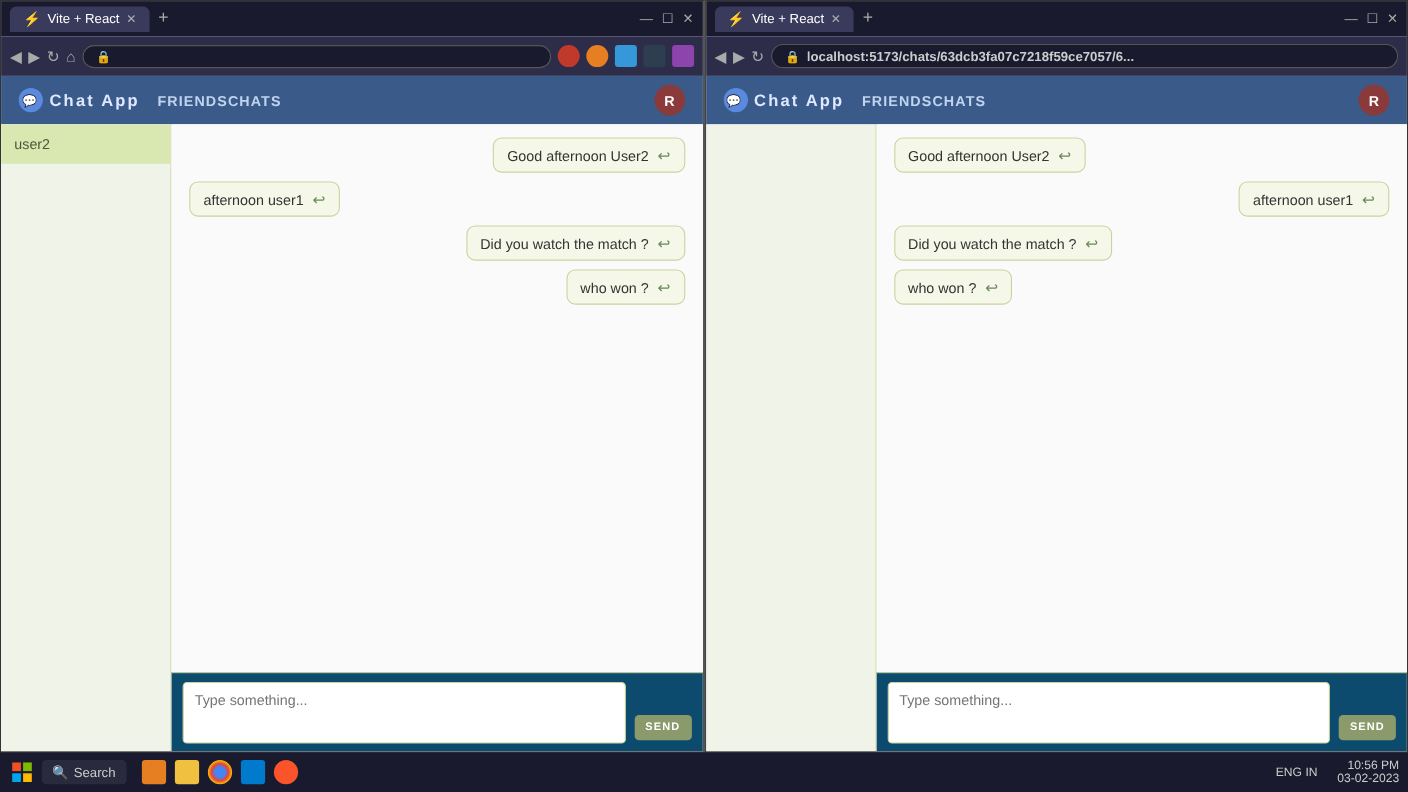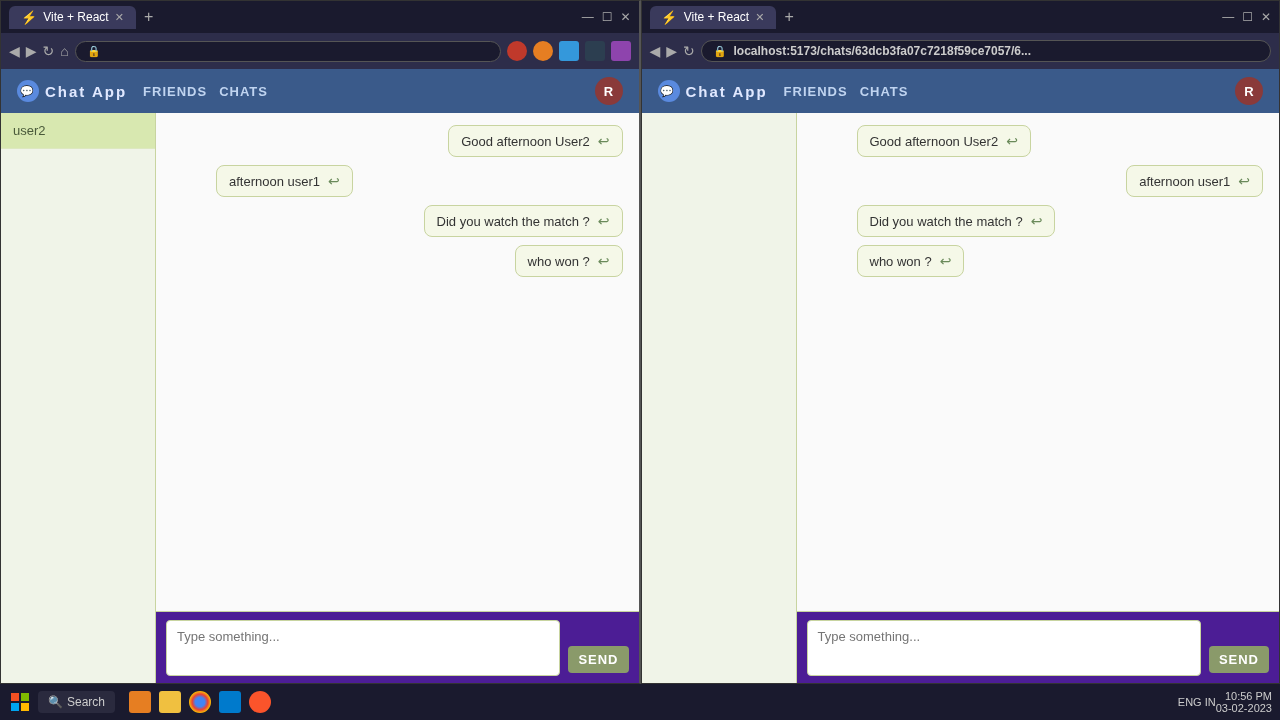--- a/index.html
+++ b/index.html
@@ -4,21 +4,21 @@
   <style>
     * { margin: 0; padding: 0; box-sizing: border-box; }
     body { width: 1280px; height: 720px; overflow: hidden; font-family: 'Segoe UI', Arial, sans-serif; background: #1e1e1e; display: flex; flex-direction: column; }
 
     
     .taskbar { height: 40px; background: #1a1a2e; display: flex; align-items: center; justify-content: space-between; padding: 0 8px; flex-shrink: 0; }
     .taskbar-left { display: flex; align-items: center; gap: 6px; }
     .taskbar-search { display: flex; align-items: center; gap: 4px; background: #2a2a3e; border-radius: 4px; padding: 4px 10px; color: #ccc; font-size: 12px; }
     .taskbar-apps { display: flex; align-items: center; gap: 8px; margin-left: 8px; }
     .taskbar-app { width: 24px; height: 24px; background: #555; border-radius: 3px; display: flex; align-items: center; justify-content: center; }
-    .taskbar-right { display: flex; align-items: center; gap: 0; color: #ccc; font-size: 11px; }
+    .taskbar-right { display: flex; align-items: center; gap: 18px; color: #ccc; font-size: 11px; }
     .taskbar-time { display: flex; flex-direction: column; align-items: flex-end; font-size: 11px; color: #ccc; }
 
     
     .browsers { display: flex; flex: 1; overflow: hidden; }
 
     
     .browser { display: flex; flex-direction: column; flex: 1; background: #fff; border: 1px solid #333; }
     .browser-left { border-right: 2px solid #555; }
 
     
@@ -34,47 +34,47 @@
     .browser-toolbar { background: #2d2d4a; display: flex; align-items: center; padding: 4px 8px; gap: 6px; height: 36px; }
     .nav-btn { color: #aaa; font-size: 14px; cursor: pointer; background: none; border: none; }
     .address-bar { flex: 1; background: #1a1a2e; border: 1px solid #555; border-radius: 16px; padding: 3px 12px; color: #ccc; font-size: 12px; display: flex; align-items: center; gap: 6px; }
     .toolbar-icons { display: flex; gap: 6px; }
     .toolbar-icon { width: 20px; height: 20px; background: #555; border-radius: 3px; }
 
     
     .app-header { background: #3a5a8a; display: flex; align-items: center; padding: 0 16px; height: 44px; gap: 16px; }
     .app-logo { display: flex; align-items: center; gap: 6px; color: #e0e8ff; font-size: 15px; font-weight: bold; letter-spacing: 2px; }
     .app-logo-icon { width: 22px; height: 22px; background: #5a8adf; border-radius: 50%; display: flex; align-items: center; justify-content: center; color: #fff; font-size: 11px; }
-    .nav-links { display: flex; gap: 12px; }
+    .nav-links { display: flex; gap: 0; }
     .nav-link { color: #c0d4f0; font-size: 13px; font-weight: 600; cursor: pointer; letter-spacing: 1px; }
     .user-avatar { margin-left: auto; width: 28px; height: 28px; background: #8a3a3a; border-radius: 50%; display: flex; align-items: center; justify-content: center; color: #fff; font-size: 13px; font-weight: bold; }
 
     
     .chat-layout { display: flex; flex: 1; overflow: hidden; }
     .sidebar { width: 155px; background: #f0f4e8; border-right: 1px solid #c8d4a0; overflow-y: auto; }
     .sidebar-item { padding: 10px 12px; font-size: 13px; color: #4a5a3a; cursor: pointer; border-bottom: 1px solid #dde8c0; }
     .sidebar-item.active { background: #d8e8b0; }
 
     
     .chat-area { flex: 1; display: flex; flex-direction: column; background: #fff; position: relative; }
     .messages { flex: 1; padding: 12px 16px; overflow-y: auto; display: flex; flex-direction: column; gap: 8px; background: #fafafa; }
 
     
     .msg-row { display: flex; }
     .msg-row.right { justify-content: flex-end; }
     .msg-row.left { justify-content: flex-start; }
-    .bubble { padding: 7px 12px; border-radius: 8px; font-size: 13px; position: relative; display: flex; align-items: center; gap: 8px; max-width: 70%; border: 1px solid #c8d4a0; background: #f5f8e8; color: #333; margin-left: 44px; }
+    .bubble { padding: 7px 12px; border-radius: 8px; font-size: 13px; position: relative; display: flex; align-items: center; gap: 8px; max-width: 70%; border: 1px solid #c8d4a0; background: #f5f8e8; color: #333; }
     .bubble.sent { background: #f5f8e8; }
     .bubble.received { background: #f5f8e8; }
     .reply-icon { color: #6a8a5a; font-size: 14px; cursor: pointer; }
 
     
-    .input-area { padding: 8px 10px; background: #4c1d95; border-top: 1px solid #c8d4a0; display: flex; gap: 8px; align-items: flex-start; height: 72px; }
+    .input-area { padding: 8px 10px; background: #0c4a6e; border-top: 1px solid #c8d4a0; display: flex; gap: 8px; align-items: flex-start; height: 72px; }
     .message-input { flex: 1; border: 1px solid #c8d4a0; border-radius: 4px; padding: 8px 10px; font-size: 13px; color: #666; resize: none; height: 56px; background: #fff; outline: none; font-family: inherit; }
-    .send-btn { background: #8a9a6a; color: #fff; border: none; border-radius: 4px; padding: 6px 10px; font-size: 13px; font-weight: bold; cursor: pointer; letter-spacing: 1px; align-self: flex-end; margin-bottom: 2px; }
+    .send-btn { background: #8a9a6a; color: #fff; border: none; border-radius: 4px; padding: 6px 10px; font-size: 10px; font-weight: bold; cursor: pointer; letter-spacing: 1px; align-self: flex-end; margin-bottom: 2px; }
 
     
     .sidebar::-webkit-scrollbar, .messages::-webkit-scrollbar { width: 6px; }
     .sidebar::-webkit-scrollbar-thumb, .messages::-webkit-scrollbar-thumb { background: #b0c090; border-radius: 3px; }
   </style>
 </head>
 <body>
 
 <div class="browsers">
   <div class="browser browser-left">

